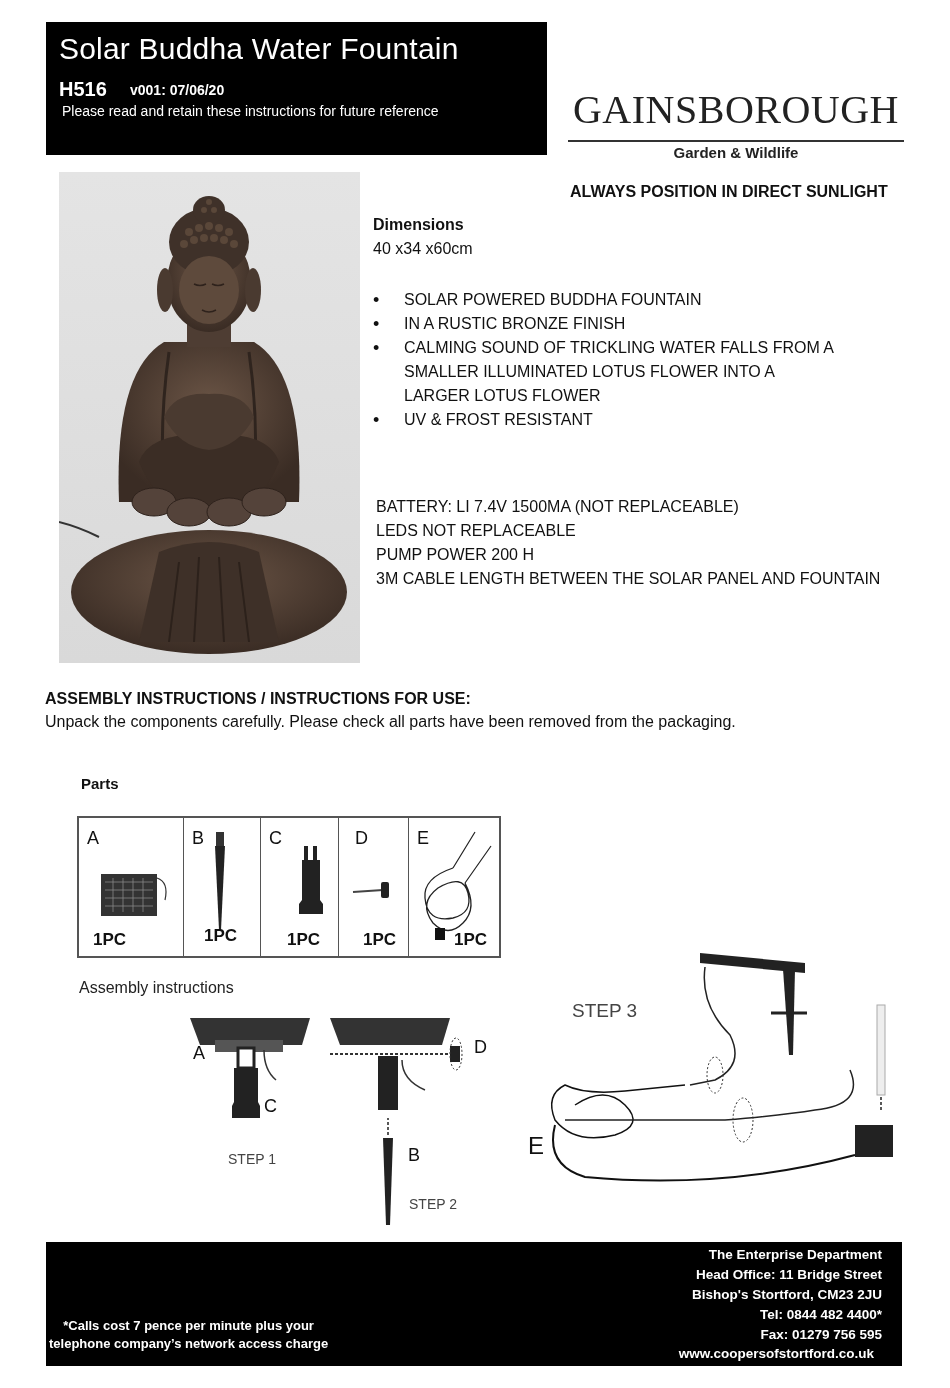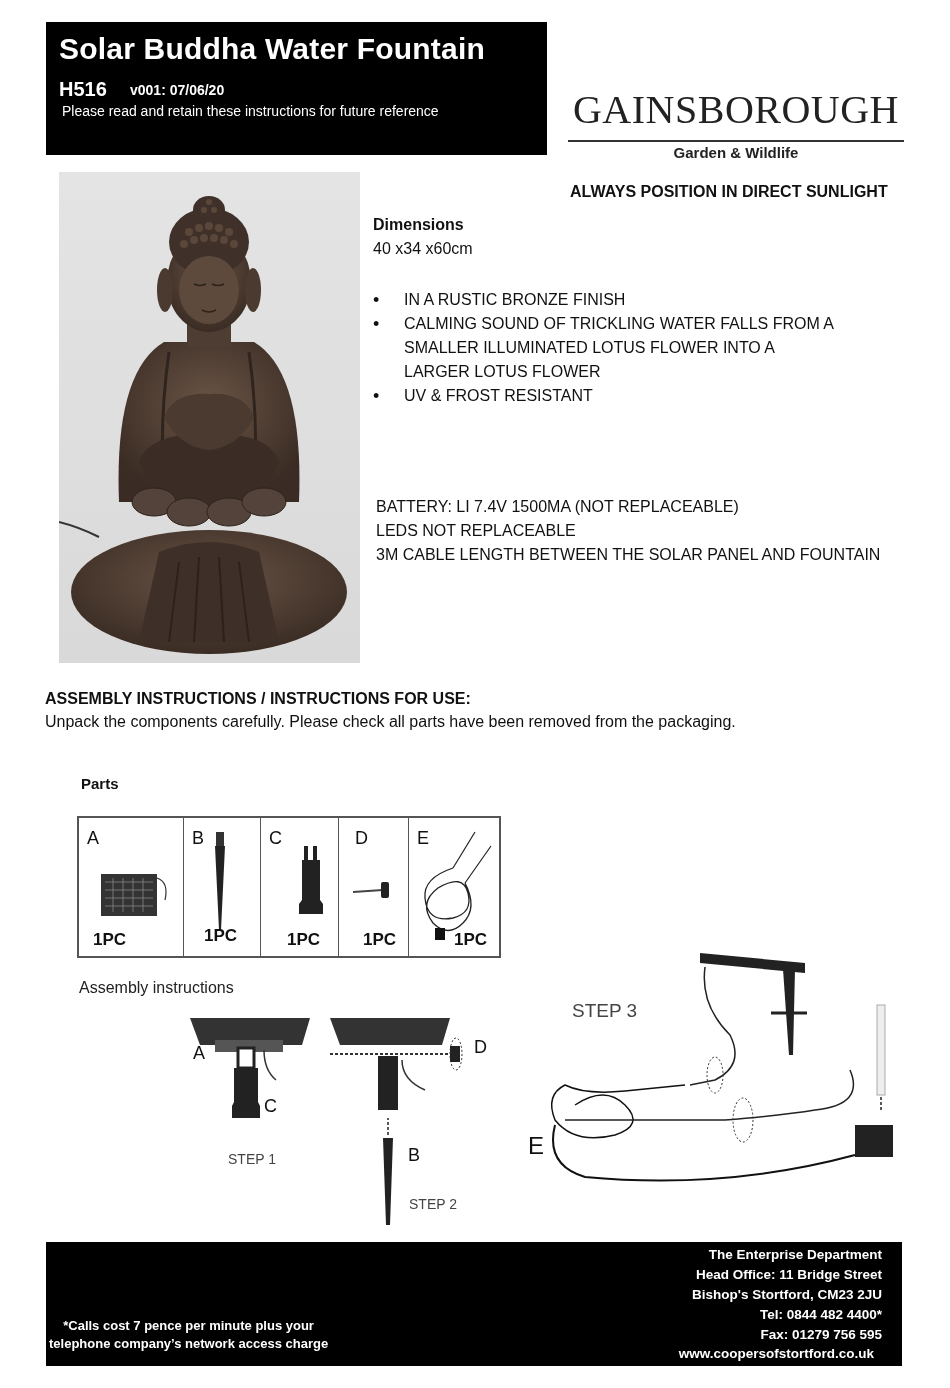--- a/index.html
+++ b/index.html
@@ -1,19 +1,19 @@
 <!DOCTYPE html>
 <html><head>
 <meta charset="utf-8">
 <style>
   * { margin:0; padding:0; box-sizing:border-box; }
   body { width:950px; height:1388px; background:#ffffff; position:relative; font-family:"Liberation Sans", sans-serif; color:#111; overflow:hidden; }
   .abs { position:absolute; }
   .header-box { left:46px; top:22px; width:501px; height:133px; background:#000; color:#fff; }
-  .header-box .title { position:absolute; left:13px; top:10px; font-size:30px; font-weight:bold; letter-spacing:0.2px; }
+  .header-box .title { position:absolute; left:13px; top:10px; font-size:30px; font-weight:normal; letter-spacing:0.2px; }
   .header-box .code { position:absolute; left:13px; top:56px; font-size:20px; font-weight:bold; }
   .header-box .version { position:absolute; left:84px; top:60px; font-size:14px; font-weight:bold; }
   .header-box .note { position:absolute; left:16px; top:81px; font-size:14px; }
   .logo { left:568px; top:90px; width:336px; text-align:center; }
   .logo .brand { font-family:"Liberation Serif", serif; font-size:40px; letter-spacing:0.5px; color:#222; line-height:40px; border-bottom:2px solid #333; padding-bottom:10px; }
   .logo .sub { font-size:15px; font-weight:bold; color:#222; margin-top:2px; }
   .sunlight { left:570px; top:183px; font-size:16px; font-weight:bold; }
   .photo { left:59px; top:172px; width:301px; height:491px; background:linear-gradient(180deg,#e4e4e4,#d9d9d9); overflow:hidden; }
   .dims-label { left:373px; top:216px; font-size:16px; font-weight:bold; }
   .dims-val { left:373px; top:240px; font-size:16px; }
@@ -112,28 +112,30 @@
     <path d="M120 390 L110 470 M140 385 L135 470 M160 385 L165 470 M180 390 L190 470" stroke="#2c211b" stroke-width="2"></path>
 
     <path d="M0 350 Q20 355 40 365" stroke="#333" stroke-width="2" fill="none"></path>
   </svg>
 </div>
 
 <div class="abs dims-label">Dimensions</div>
 <div class="abs dims-val">40 x34 x60cm</div>
 
 <ul class="abs features">
+  <li>SOLAR POWERED BUDDHA FOUNTAIN</li>
   <li>IN A RUSTIC BRONZE FINISH</li>
   <li style="width:470px;">CALMING SOUND OF TRICKLING WATER FALLS FROM A SMALLER ILLUMINATED LOTUS FLOWER INTO A LARGER LOTUS FLOWER</li>
   <li>UV &amp; FROST RESISTANT</li>
 </ul>
 
 <div class="abs specs">
   <div>BATTERY: LI 7.4V 1500MA (NOT REPLACEABLE)</div>
   <div>LEDS NOT REPLACEABLE</div>
+  <div>PUMP POWER 200 H</div>
   <div>3M CABLE LENGTH BETWEEN THE SOLAR PANEL AND FOUNTAIN</div>
 </div>
 
 <div class="abs assembly-h">ASSEMBLY INSTRUCTIONS / INSTRUCTIONS FOR USE:</div>
 <div class="abs assembly-t">Unpack the components carefully. Please check all parts have been removed from the packaging.</div>
 
 <div class="abs parts-label">Parts</div>
 <div class="abs parts-table">
   <div class="cell" style="width:105px;">
     <span class="letter">A</span>

